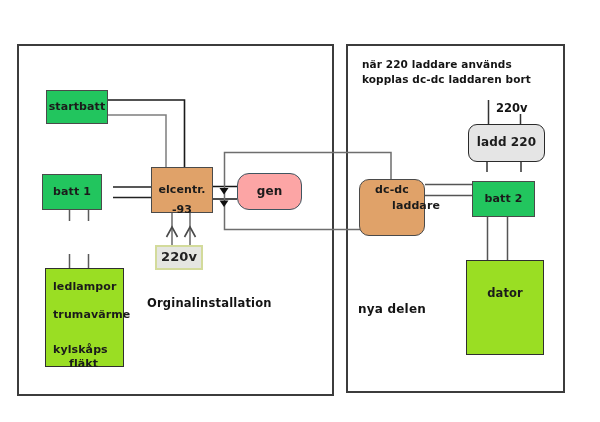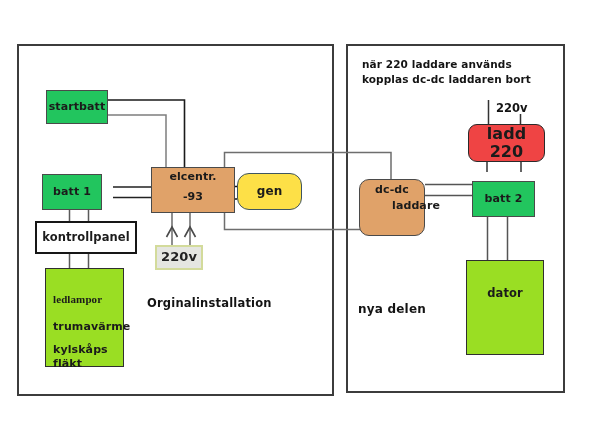--- a/index.html
+++ b/index.html
@@ -12,22 +12,22 @@
   .wires{position:absolute;left:0;top:0;z-index:2;}
   .box{
     position:absolute;z-index:3;box-sizing:border-box;
     display:flex;align-items:center;justify-content:center;
     font-weight:bold;color:#1b1b1b;font-size:11px;letter-spacing:.1px;
     border:1.5px solid #4a4a4a;text-align:center;line-height:1.15;
   }
   .pink{background:#22c55e;}
   .tan{background:#e0a269;}
   .green{background:#9ade23;border-color:#2f2f2f;}
-  .blue{background:#fde047;border-color:#3f5560;border-radius:12px;}
-  .gray{background:#ef4444;border-color:#2a2a2a;border-radius:9px;font-size:16px;}
+  .blue{background:#fca5a5;border-color:#3f5560;border-radius:12px;}
+  .gray{background:#e5e5e5;border-color:#2a2a2a;border-radius:9px;font-size:12px;}
   .round{border-radius:10px;}
   .white{background:#ffffff;border:2px solid #161616;font-size:11.5px;}
   .outlet{background:#e5e6e1;border:2px solid #d3db9b;font-size:13px;color:#222;}
   .stack{flex-direction:column;justify-content:flex-start;align-items:center;}
   .loadbox{flex-direction:column;align-items:flex-start;justify-content:flex-start;padding:10px 4px 0 7px;text-align:left;}
   .loadbox span{display:block;}
   .caption{position:absolute;z-index:3;font-weight:bold;color:#141414;font-size:11.5px;letter-spacing:.2px;}
   .note{position:absolute;z-index:3;font-weight:bold;color:#141414;font-size:10.5px;line-height:15px;letter-spacing:.1px;}
   .lbl220{position:absolute;z-index:3;font-weight:bold;color:#141414;font-size:11.5px;}
 </style>
@@ -68,32 +68,29 @@
   </svg>
 
   <div class="box pink" style="left:46px;top:90px;width:62px;height:34px;">
     <span>startbatt</span>
   </div>
 
   <div class="box pink" style="left:42px;top:174px;width:60px;height:36px;">
     <span>batt 1</span>
   </div>
 
-  <div class="box white" style="left:35px;top:221px;width:102px;height:33px;">
-    <span>kontrollpanel</span>
+
+  <div class="box green loadbox" style="left:45px;top:268px;width:79px;height:99px;">
+    <span style="margin-top:2px;">ledlampor</span>
+    <span style="margin-top:15px;">trumavärme</span>
+    <span style="margin-top:23px;">kylskåps</span>
+    <span style="margin-top:1px;margin-left:16px;">fläkt</span>
   </div>
 
-  <div class="box green loadbox" style="left:45px;top:268px;width:79px;height:99px;">
-    <span style="margin-top:14px;font-family:Liberation Serif, serif;">ledlampor</span>
-    <span style="margin-top:15px;">trumavärme</span>
-    <span style="margin-top:11px;">kylskåps</span>
-    <span style="margin-top:1px;">fläkt</span>
-  </div>
-
-  <div class="box tan stack" style="left:151px;top:167px;width:84px;height:46px;padding-top:3px;">
+  <div class="box tan stack" style="left:151px;top:167px;width:62px;height:46px;padding-top:16px;">
     <span>elcentr.</span>
     <span style="margin-top:7px;">-93</span>
   </div>
 
   <div class="box blue" style="left:237px;top:173px;width:65px;height:37px;font-size:12px;">
     <span>gen</span>
   </div>
 
   <div class="box outlet" style="left:155px;top:245px;width:48px;height:25px;">
     <span>220v</span>

